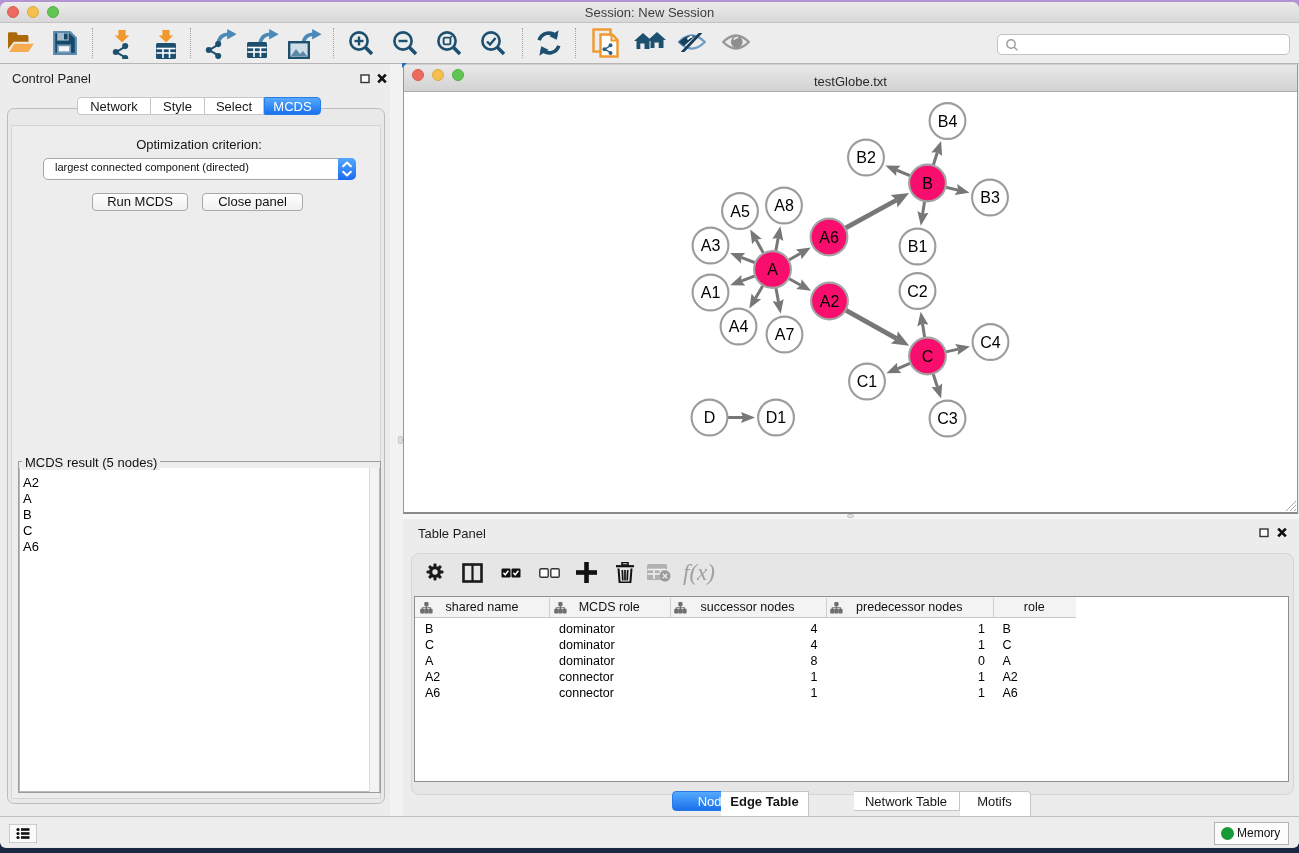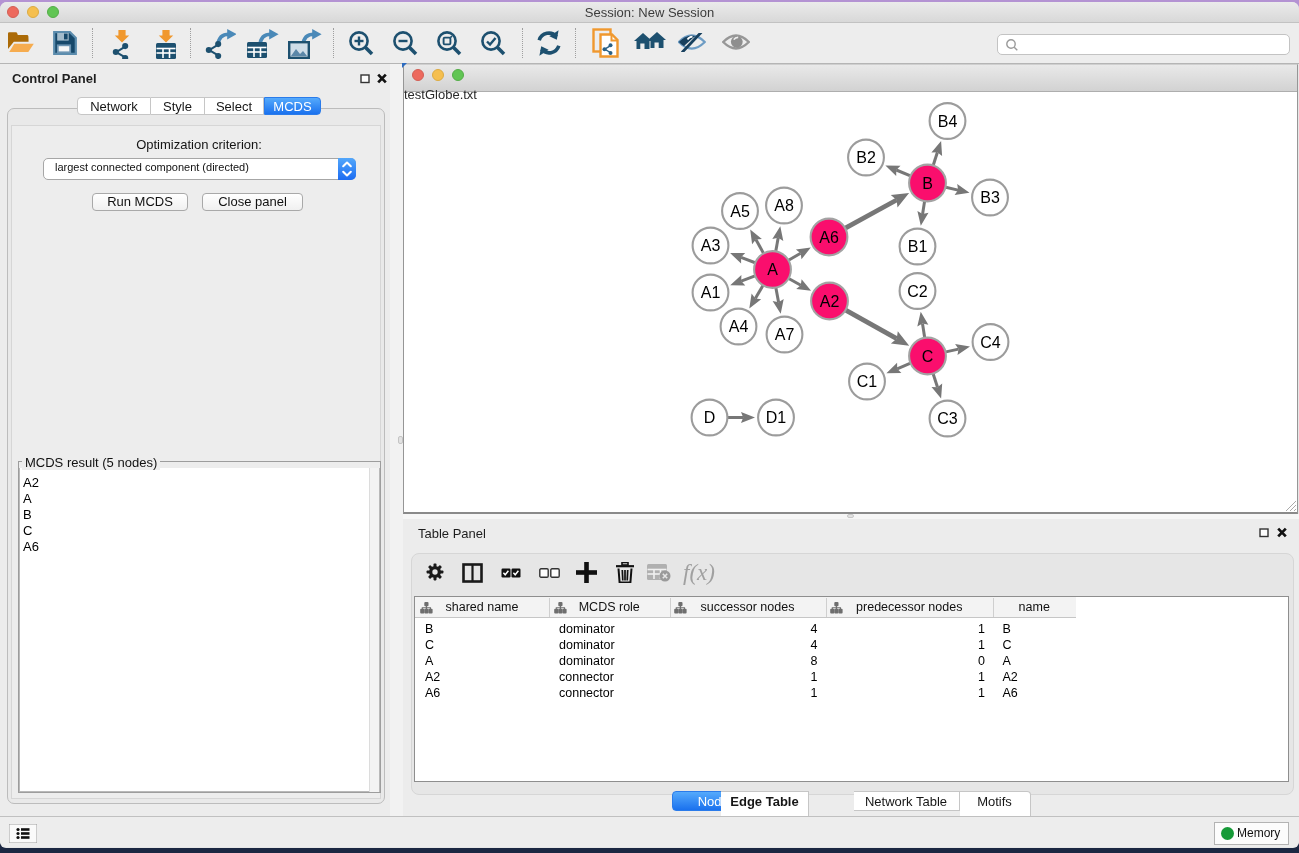--- a/index.html
+++ b/index.html
@@ -8,39 +8,39 @@
   .abs { position:absolute; }
   #app { left:0; top:2px; width:1299px; height:846px; background:#e7e7e7; border-radius:7px 7px 6px 6px; }
   #titlebar { left:0; top:2px; width:1299px; height:21px; background:linear-gradient(#ebebeb,#d8d8d8); border-radius:7px 7px 0 0; border-bottom:1px solid #c2c2c2;}
   .tl { border-radius:50%; width:12px; height:12px; }
   #title-text { left:0; top:5px; width:1299px; text-align:center; font-size:13px; color:#3c3c3c; }
   #toolbar { left:0; top:23px; width:1299px; height:41px; background:#ededed; border-bottom:1px solid #b5b5b5; }
   .vsep { top:28px; width:1px; height:30px; border-left:1px dotted #9f9f9f; }
   #searchbox { left:997px; top:34px; width:293px; height:21px; background:#fff; border:1px solid #c3c3c3; border-radius:5px; }
   
   #cpanel { left:0; top:64px; width:390px; height:752px; background:#ececec; }
-  #cp-title { left:12px; top:71px; font-size:13px; color:#1e1e1e;font-weight:bold; }
+  #cp-title { left:12px; top:71px; font-size:13px; color:#1e1e1e; }
   #cp-pane { left:7px; top:108px; width:378px; height:696px; background:#e9e9e9; border:1px solid #bcbcbc; border-radius:7px; }
   #cp-inner { left:11px; top:125px; width:370px; height:674px; background:#ededed; border:1px solid #d6d6d6; }
   .tab { position:absolute; height:18px; background:#fff; border:1px solid #c6c6c6; font-size:13px; color:#161616; text-align:center; line-height:17px; }
   .tab.sel { background:linear-gradient(#55aafc,#1a71ee); color:#fff; border-color:#2a7bea; }
   #opt-label { left:4px; top:137px; width:390px; text-align:center; font-size:13px; color:#141414; }
   #dropdown { left:43px; top:158px; width:313px; height:22px; background:#fff; border:1px solid #a6a6a6; border-radius:5px; }
   #dd-text { left:55px; top:161px; font-size:11px; color:#111; }
   #dd-step { left:338px; top:158px; width:18px; height:22px; background:linear-gradient(#53a7fb,#1c6cf2); border-radius:0 5px 5px 0; }
   .btn { position:absolute; height:18px; background:linear-gradient(#ffffff,#f0f0f0); border:1px solid #a9a9a9; border-radius:4px; font-size:13px; color:#111; text-align:center; line-height:16px; }
   #fieldset { left:18px; top:461px; width:363px; height:332px; border:1px solid #9d9d9d; }
   #fs-legend { left:22px; top:455px; background:#ededed; padding:0 3px; font-size:13px; color:#111; }
   #fs-list { left:19px; top:468px; width:361px; height:324px; background:#fff; border:1px solid #b9b9b9; border-top:none; font-size:13px; color:#000; }
   #fs-scroll { left:369px; top:468px; width:10px; height:324px; background:#f3f3f3; border-left:1px solid #dcdcdc; }
   .fs-item { position:absolute; left:23px; font-size:13px; }
   
   #netwin { left:403px; top:64px; width:895px; height:450px; background:#fff; border:1px solid #969696; border-top:1px solid #cfcfcf; border-bottom:2px solid #8a8a8a; }
   #net-title { left:404px; top:65px; width:893px; height:27px; background:linear-gradient(#e9e9e9,#d2d2d2); border-bottom:1px solid #aeaeae; }
-  #net-title-text { left:404px; top:87px; width:893px; font-size:13px; color:#2a2a2a; }
+  #net-title-text { left:404px; top:74px; width:893px; text-align:center; font-size:13px; color:#2a2a2a; }
   
   #tpanel { left:403px; top:519px; width:896px; height:297px; background:#ececec; }
   #tp-title { left:418px; top:526px; font-size:13px; color:#1e1e1e; }
   #tp-toolbar { left:411px; top:553px; width:883px; height:242px; background:#e6e6e6; border:1px solid #d6d6d6; border-radius:8px; }
   #tp-table { left:414px; top:596px; width:875px; height:186px; background:#fff; border:1px solid #8e8e8e; }
   #tp-header { left:415px; top:597px; width:661px; height:21px; background:#f3f3f3; border-bottom:1px solid #c6c6c6; }
   .hcell { position:absolute; top:597px; height:21px; font-size:12.5px; color:#111; text-align:center; line-height:21px; }
   .hsep { position:absolute; top:598px; width:1px; height:19px; background:#cfcfcf; }
   .trow { position:absolute; font-size:12.5px; color:#000; height:16px; line-height:16px; }
   
@@ -437,21 +437,21 @@
     <path d="M6.4 4 L6.4 7 M2.3 7.5 L2.3 5.8 L10.5 5.8 L10.5 7.5" fill="none" stroke="#6e6e6e" stroke-width="1.1"></path>
   </svg>
 <div class="hcell" style="left:825.5px;width:167.5px;">predecessor nodes</div>
 <svg class="abs" style="left:830px;top:602px" width="13" height="12" viewBox="0 0 13 12">
     <rect x="4.3" y="0" width="4.2" height="4.2" rx="1" fill="#6e6e6e"></rect>
     <rect x="0.2" y="6.8" width="4.2" height="4.6" rx="1" fill="#6e6e6e"></rect>
     <rect x="4.3" y="6.8" width="4.2" height="4.6" rx="1" fill="#6e6e6e"></rect>
     <rect x="8.4" y="6.8" width="4.2" height="4.6" rx="1" fill="#6e6e6e"></rect>
     <path d="M6.4 4 L6.4 7 M2.3 7.5 L2.3 5.8 L10.5 5.8 L10.5 7.5" fill="none" stroke="#6e6e6e" stroke-width="1.1"></path>
   </svg>
-<div class="hcell" style="left:993px;width:82.5px;">name</div>
+<div class="hcell" style="left:993px;width:82.5px;">role</div>
 <div class="hsep" style="left:549px;"></div>
 <div class="hsep" style="left:669.5px;"></div>
 <div class="hsep" style="left:825.5px;"></div>
 <div class="hsep" style="left:993px;"></div>
 <div class="trow" style="left:425px;top:621px;">B</div>
 <div class="trow" style="left:559px;top:621px;">dominator</div>
 <div class="trow" style="left:669.5px;top:621px;width:148.0px;text-align:right;">4</div>
 <div class="trow" style="left:825.5px;top:621px;width:159.5px;text-align:right;">1</div>
 <div class="trow" style="left:1002.5px;top:621px;">B</div>
 <div class="trow" style="left:425px;top:637px;">C</div>

